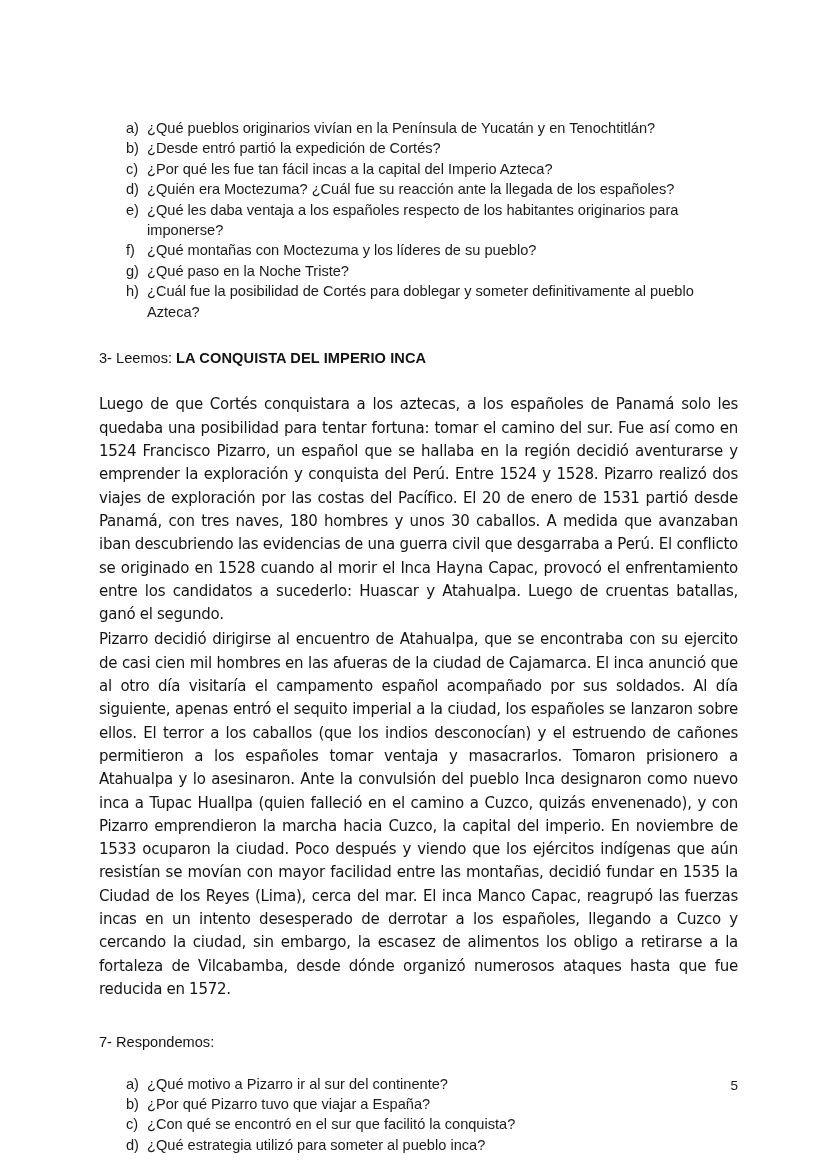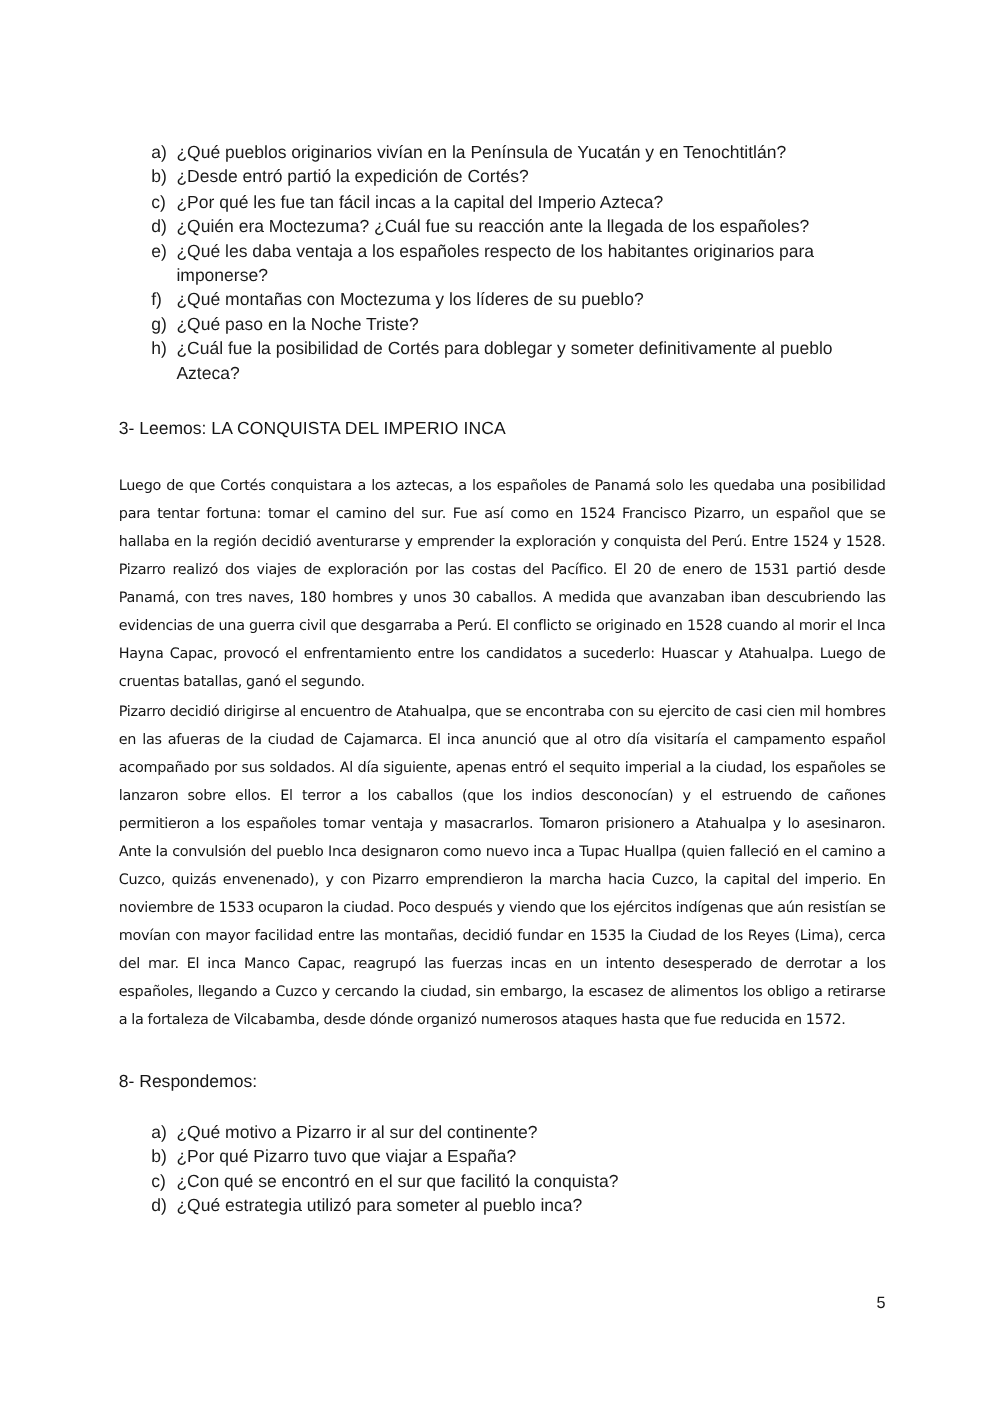--- a/index.html
+++ b/index.html
@@ -51,34 +51,34 @@
   }
 
   
   .heading-line {
     font-family: "Liberation Sans", sans-serif;
     font-size: 14.6px;
     line-height: 20.4px;
     color: #141414;
   }
   .heading-line .strong {
-    font-weight: normal;
+    font-weight: bold;
     letter-spacing: 0.1px;
   }
   .heading-10 { margin-top: 26px; }
   .heading-11 { margin-top: 31px; }
   .heading-12 {
     margin-top: 28px;
     padding-left: 27px;
   }
 
   
   .body-p {
     font-family: "DejaVu Sans", sans-serif;
-    font-size: 12px;
+    font-size: 15px;
     line-height: 23.3px;
     color: #141414;
     text-align: justify;
     text-justify: inter-word;
     margin: 0;
     letter-spacing: -0.25px;
     word-spacing: -0.2px;
   }
   .p-gap-lg { margin-top: 25px; }
   .p-gap-md { margin-top: 2px; }
@@ -136,21 +136,21 @@
       </li>
     </ol>
 
     <div class="heading-line heading-10">
       <span>3- Leemos: </span><span class="strong">LA CONQUISTA DEL IMPERIO INCA</span>
     </div>
 
     <p class="body-p p-gap-lg">Luego de que Cortés conquistara a los aztecas, a los españoles de Panamá solo les quedaba una posibilidad para tentar fortuna: tomar el camino del sur. Fue así como en 1524 Francisco Pizarro, un español que se hallaba en la región decidió aventurarse y emprender la exploración y conquista del Perú. Entre 1524 y 1528. Pizarro realizó dos viajes de exploración por las costas del Pacífico. El 20 de enero de 1531 partió desde Panamá, con tres naves, 180 hombres y unos 30 caballos. A medida que avanzaban iban descubriendo las evidencias de una guerra civil que desgarraba a Perú. El conflicto se originado en 1528 cuando al morir el Inca Hayna Capac, provocó el enfrentamiento entre los candidatos a sucederlo: Huascar y Atahualpa. Luego de cruentas batallas, ganó el segundo.</p>
     <p class="body-p p-gap-md">Pizarro decidió dirigirse al encuentro de Atahualpa, que se encontraba con su ejercito de casi cien mil hombres en las afueras de la ciudad de Cajamarca. El inca anunció que al otro día visitaría el campamento español acompañado por sus soldados. Al día siguiente, apenas entró el sequito imperial a la ciudad, los españoles se lanzaron sobre ellos. El terror a los caballos (que los indios desconocían) y el estruendo de cañones permitieron a los españoles tomar ventaja y masacrarlos. Tomaron prisionero a Atahualpa y lo asesinaron. Ante la convulsión del pueblo Inca designaron como nuevo inca a Tupac Huallpa (quien falleció en el camino a Cuzco, quizás envenenado), y con Pizarro emprendieron la marcha hacia Cuzco, la capital del imperio. En noviembre de 1533 ocuparon la ciudad. Poco después y viendo que los ejércitos indígenas que aún resistían se movían con mayor facilidad entre las montañas, decidió fundar en 1535 la Ciudad de los Reyes (Lima), cerca del mar. El inca Manco Capac, reagrupó las fuerzas incas en un intento desesperado de derrotar a los españoles, llegando a Cuzco y cercando la ciudad, sin embargo, la escasez de alimentos los obligo a retirarse a la fortaleza de Vilcabamba, desde dónde organizó numerosos ataques hasta que fue reducida en 1572.</p>
 
-    <div class="heading-line heading-11">8- Respondemos:</div>
+    <div class="heading-line heading-11">7- Respondemos:</div>
 
     <ol class="qlist" style="margin-top:21px">
       <li class="qitem">
         <span class="qmarker">a)</span>
         <span class="qtext">¿Qué motivo a Pizarro ir al sur del continente?</span>
       </li>
       <li class="qitem">
         <span class="qmarker">b)</span>
         <span class="qtext">¿Por qué Pizarro tuvo que viajar a España?</span>
       </li>

